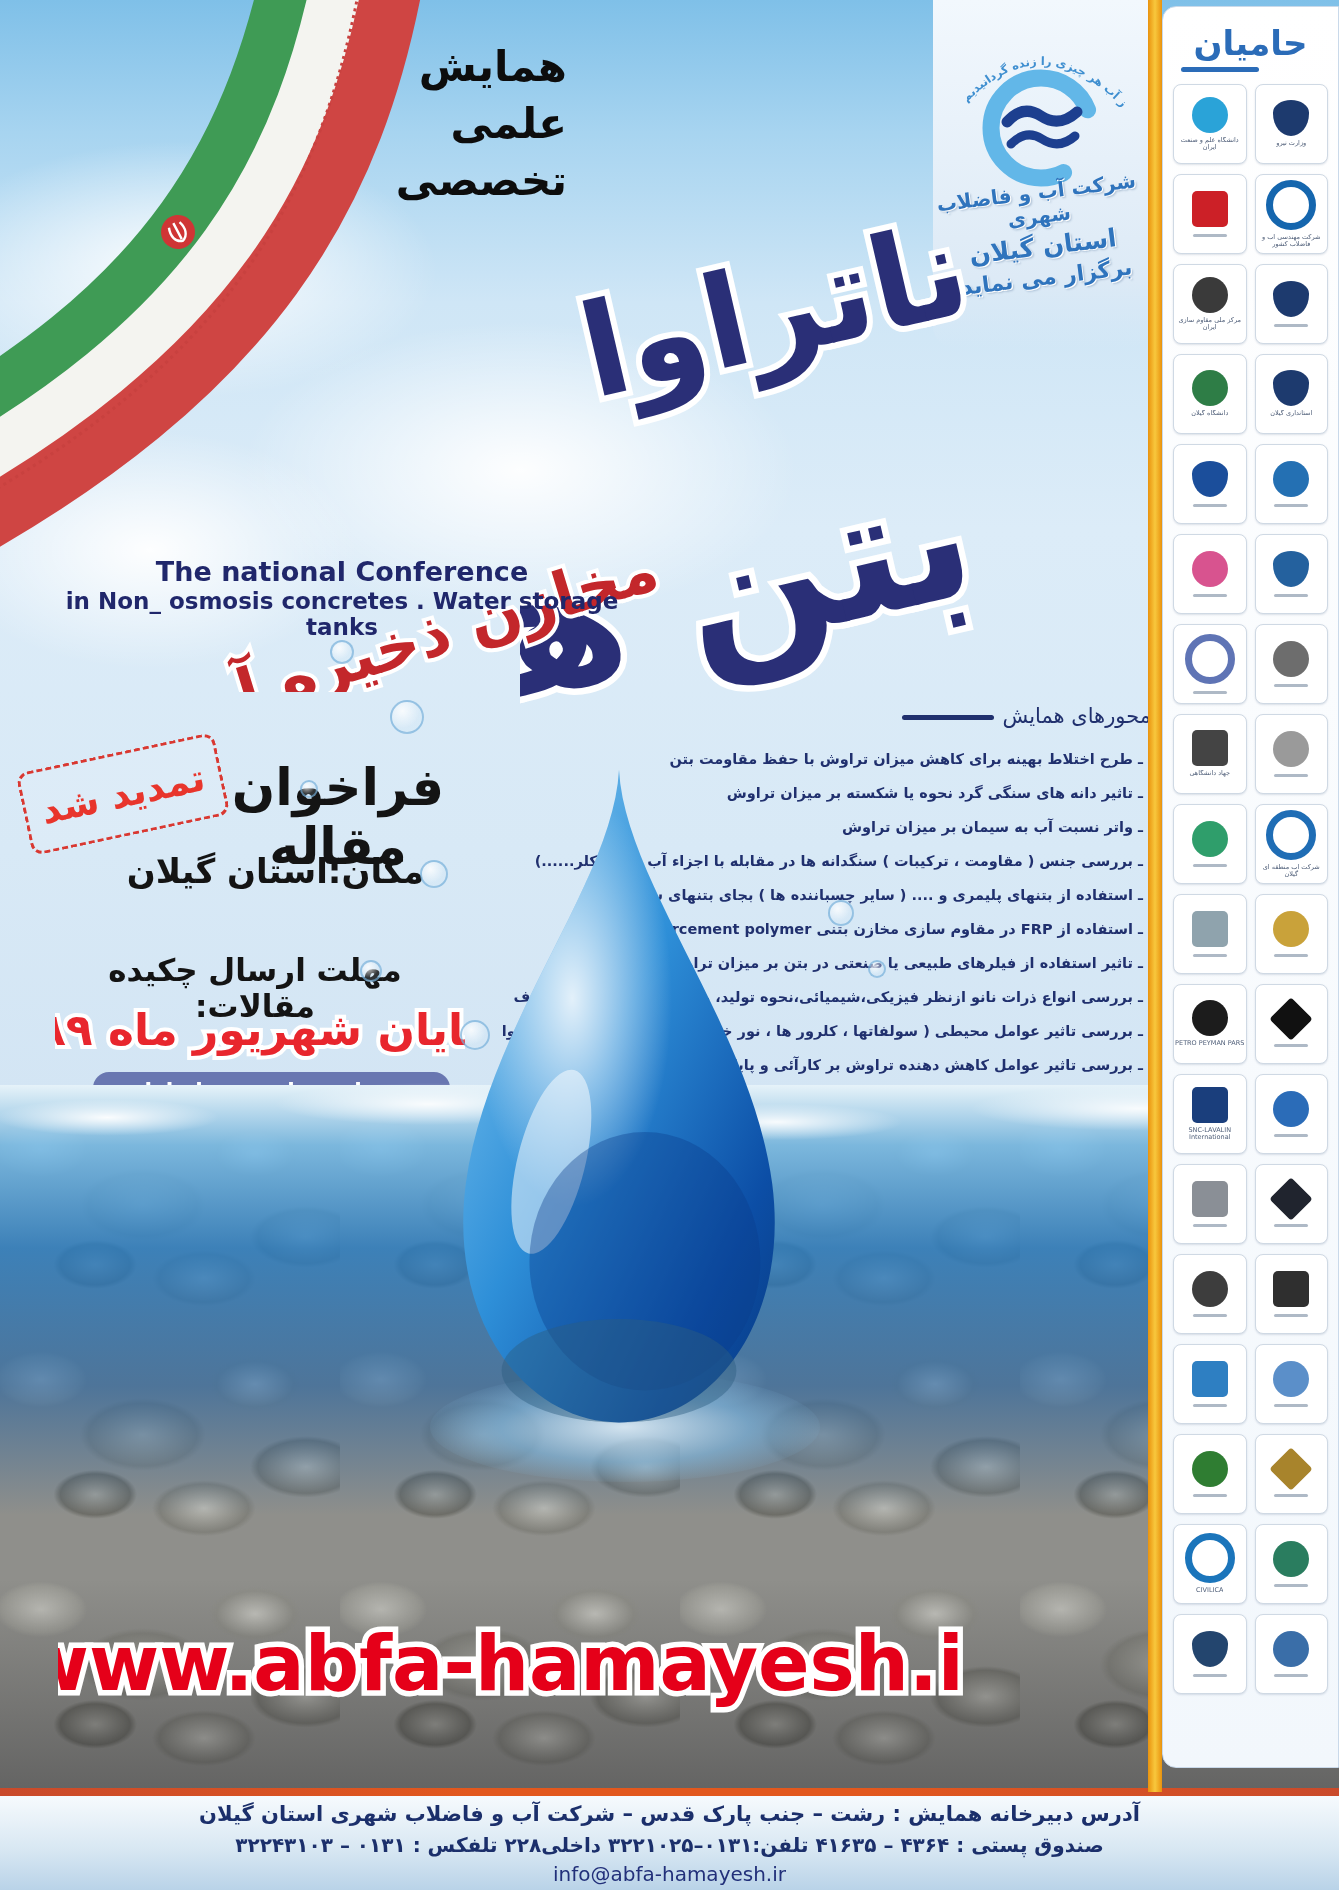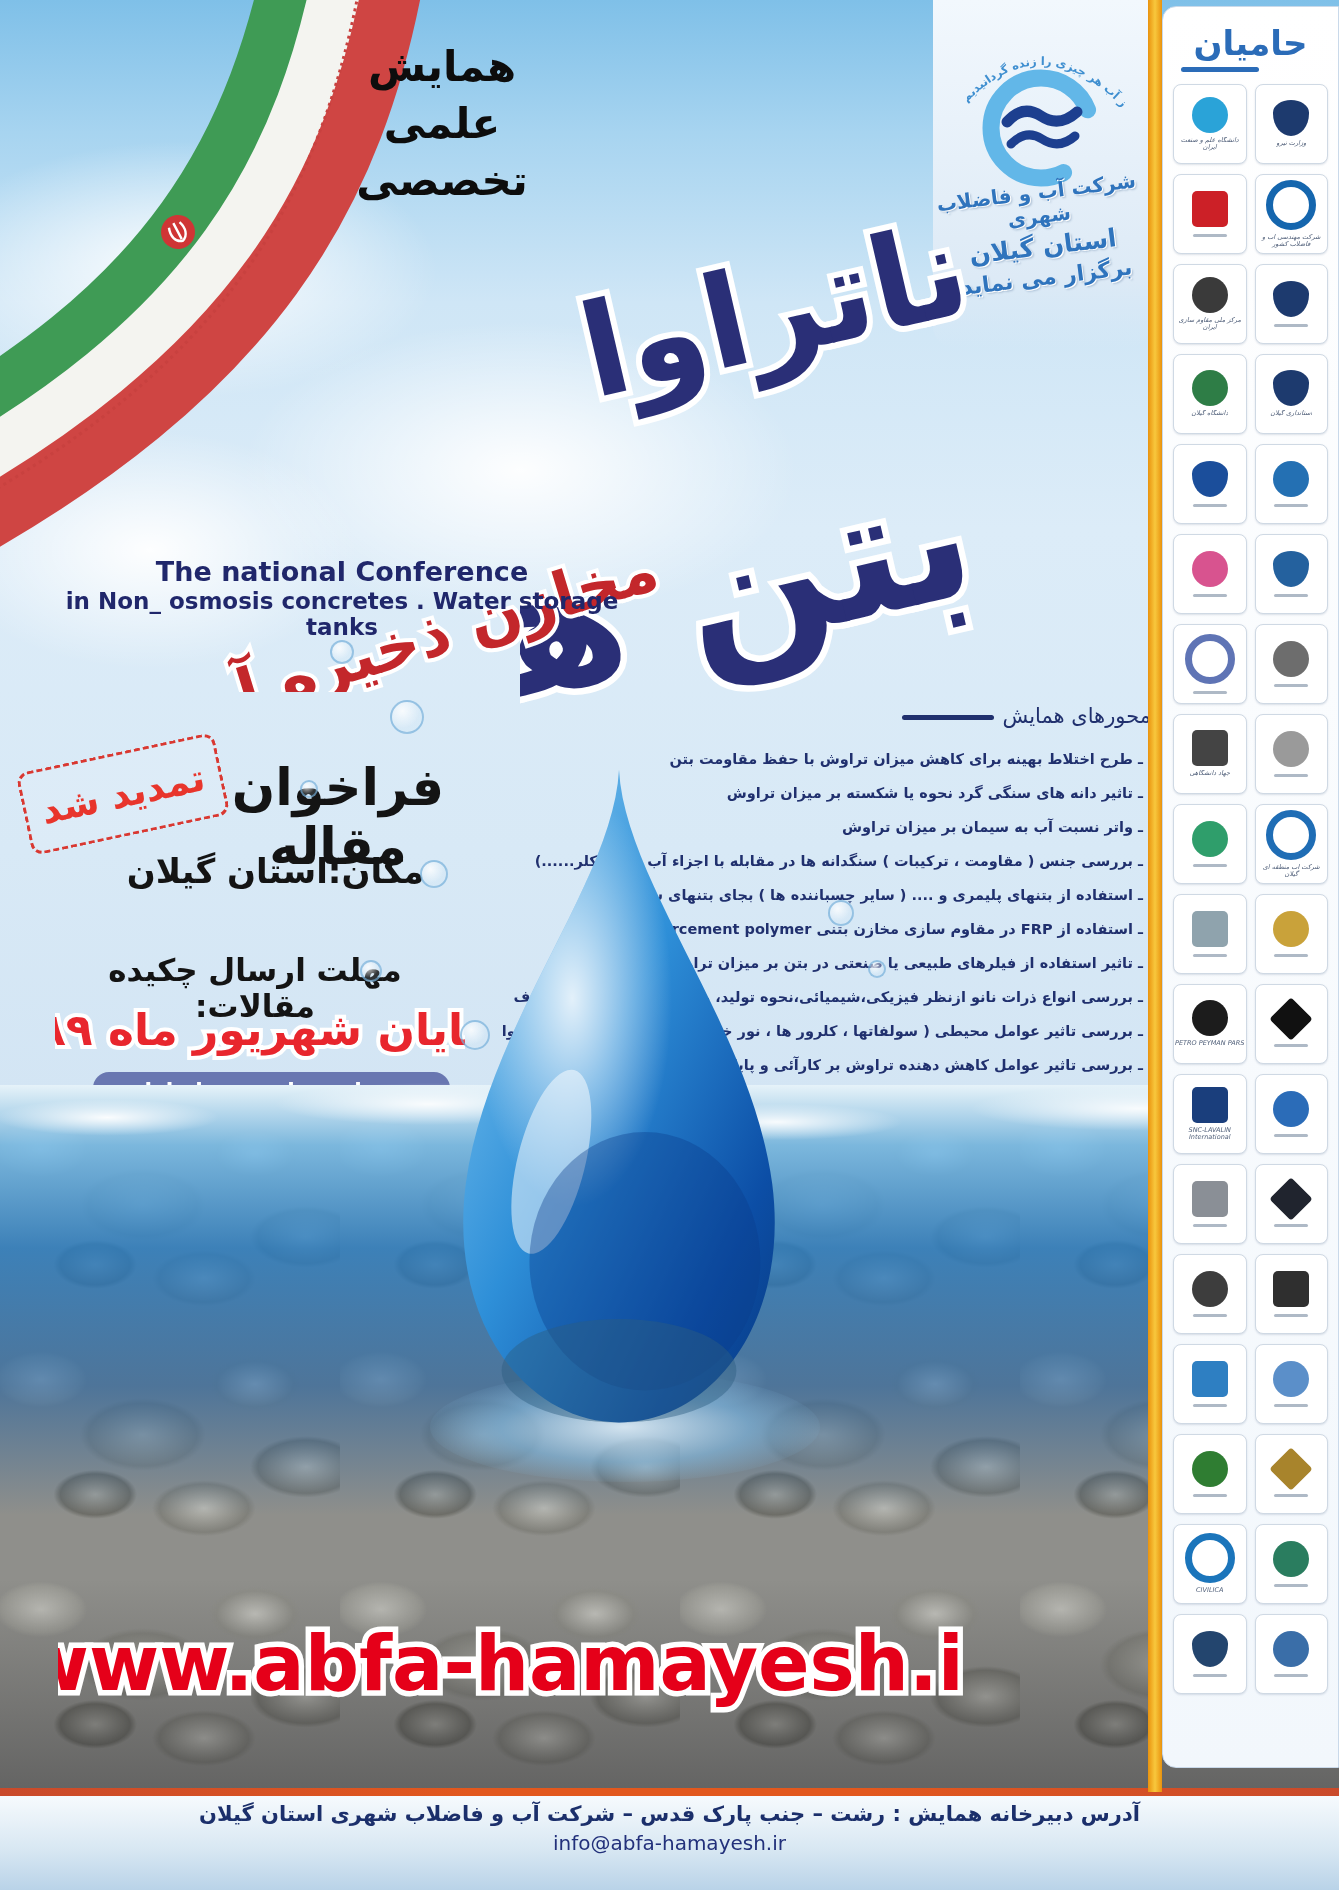--- a/index.html
+++ b/index.html
@@ -1,41 +1,41 @@
 <!DOCTYPE html>
 <html lang="fa"><head>
 <meta charset="utf-8">
 <style>
   html,body{margin:0;padding:0;background:#666;}
   .poster{position:relative;width:1339px;height:1890px;margin:0 auto;overflow:hidden;
     font-family:"DejaVu Sans",sans-serif;
     background:linear-gradient(180deg,#7fc0e8 0%,#a7d4f0 7%,#cfe6f6 16%,#dcecf8 28%,#d8e9f6 45%,#d3e5f4 58%);}
   .cloud{position:absolute;background:radial-gradient(ellipse at center,rgba(255,255,255,.95),rgba(255,255,255,0) 70%);border-radius:50%;}
   
-  .toplabels{position:absolute;top:38px;right:772px;width:250px;text-align:center;color:#0d0d0d;font-weight:bold;}
+  .toplabels{position:absolute;top:38px;right:772px;width:250px;text-align:right;color:#0d0d0d;font-weight:bold;}
   .toplabels div{font-size:42px;line-height:57px;}
   
   .orgpanel{position:absolute;left:933px;top:0;width:217px;height:348px;
     background:linear-gradient(180deg,#f2f8fd,#ddeaf6 80%,rgba(221,234,246,0));border-radius:0 0 22px 22px;}
   .orglines{position:absolute;left:0;top:180px;width:100%;text-align:center;transform:rotate(-7deg);}
   .orglines div{font-weight:bold;color:#2f74bd;text-shadow:1px 1px 0 #fff,2px 2px 2px rgba(30,70,120,.25);}
   .orglines div:nth-child(1){font-size:20px;}
   .orglines div:nth-child(2){font-size:25px;margin-top:4px;}
   .orglines div:nth-child(3){font-size:22px;margin-top:4px;}
   
   .sidebar{position:absolute;left:1148px;top:0;width:191px;height:1792px;}
   .stripe{position:absolute;left:0;top:0;width:14px;height:100%;
     background:linear-gradient(90deg,#e9920e,#f8c83d 50%,#e9920e);}
   .spcard-wrap{position:absolute;left:14px;top:6px;right:0;bottom:24px;background:linear-gradient(180deg,#ffffff,#f2f7fc);
     border:1px solid #c9d9ea;border-radius:14px 0 0 14px;}
   .sptitle{margin:16px 8px 4px;text-align:center;font-size:34px;font-weight:bold;color:#2b6cb8;}
   .sptail{width:78px;height:5px;background:#2b6cb8;border-radius:3px;margin:2px auto 8px 18px;}
   .spgrid{display:grid;grid-template-columns:1fr 1fr;gap:10px 8px;padding:4px 10px;}
   .sp-card{background:#fff;border:1px solid #cfd9e4;border-radius:8px;height:78px;
-    display:flex;flex-direction:column;align-items:center;justify-content:center;box-shadow:0 1px 2px rgba(40,70,110,.15);font-style:italic;}
+    display:flex;flex-direction:column;align-items:center;justify-content:center;box-shadow:0 1px 2px rgba(40,70,110,.15);}
   .glyph{width:36px;height:36px;margin-bottom:4px;}
   .glyph.circle{border-radius:50%;}
   .glyph.ring{border-radius:50%;background:transparent !important;border:7px solid;}
   .glyph.shield{border-radius:50% 50% 50% 50%/35% 35% 62% 62%;}
   .glyph.square{border-radius:5px;}
   .glyph.diamond{transform:rotate(45deg) scale(.85);border-radius:4px;}
   .cap{font-size:6.5px;color:#51607a;text-align:center;line-height:7.5px;max-width:70px;overflow:hidden;}
   .bar{width:34px;height:3px;background:#aeb9c6;border-radius:2px;margin-top:3px;}
   
   .stamp{position:absolute;left:22px;top:752px;width:196px;height:78px;transform:rotate(-12deg);
@@ -234,20 +234,21 @@
     <ellipse cx="200" cy="610" rx="118" ry="52" fill="#2c5d80" opacity=".45"></ellipse>
   </svg>
 
   <svg class="site" viewBox="0 0 905 116">
     <text x="452" y="82" text-anchor="middle" font-size="76" font-weight="bold" font-family="DejaVu Sans" fill="#e50019" stroke="#ffffff" stroke-width="11" paint-order="stroke">www.abfa-hamayesh.ir</text>
   </svg>
 
   <div class="redline"></div>
   <div class="footer">
     <div class="l1">آدرس دبیرخانه همایش : رشت – جنب پارک قدس – شرکت آب و فاضلاب شهری استان گیلان</div>
+    <div class="l2">صندوق پستی : ۴۳۶۴ – ۴۱۶۳۵   تلفن:۰۱۳۱–۳۲۲۱۰۲۵ داخلی۲۲۸   تلفکس : ۰۱۳۱ – ۳۲۲۴۳۱۰۳</div>
     <div class="l3">info@abfa-hamayesh.ir</div>
   </div>
 
   <div class="sidebar">
     <div class="stripe"></div>
     <div class="spcard-wrap">
       <div class="sptitle">حامیان</div>
       <div class="sptail"></div>
       <div class="spgrid">
           <div class="sp-card">

